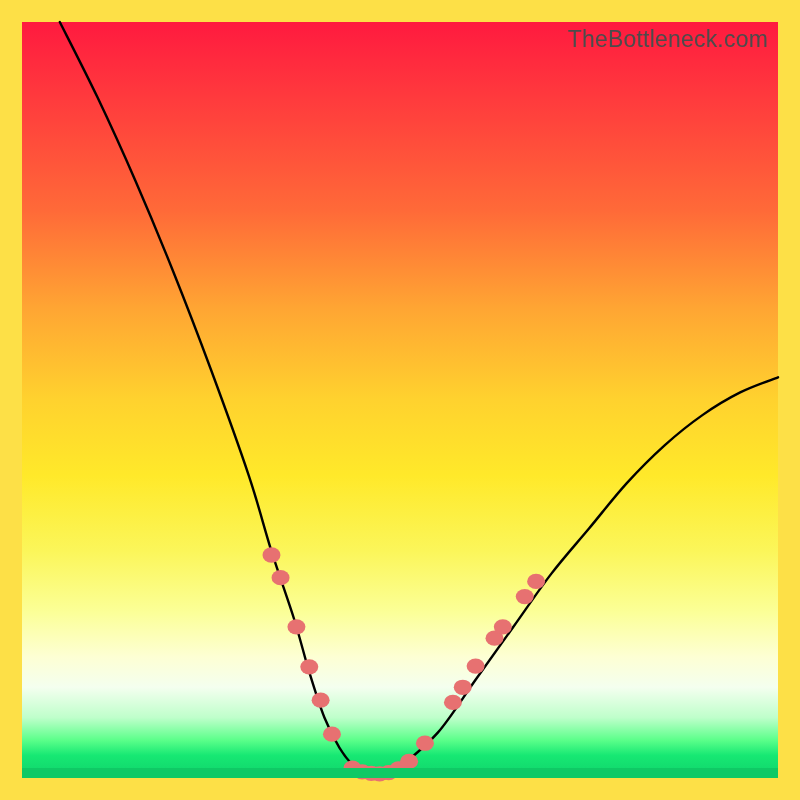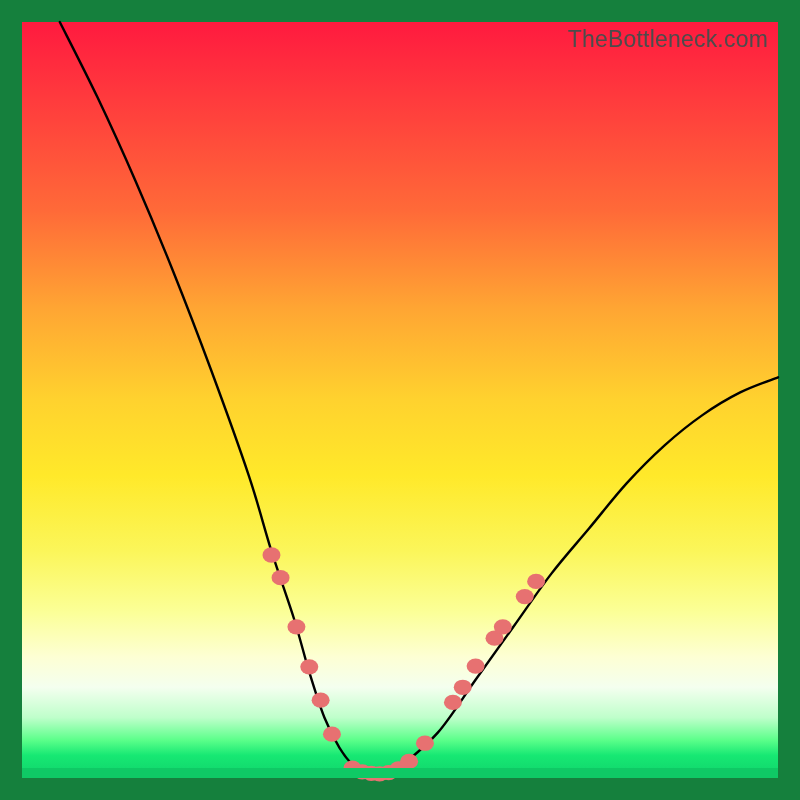--- a/index.html
+++ b/index.html
@@ -10,21 +10,21 @@
     overflow: hidden;
     background: #000;
     font-family: Arial, Helvetica, sans-serif;
   }
   .frame {
     position: absolute;
     left: 0;
     top: 0;
     width: 800px;
     height: 800px;
-    background: #15803d;
+    background: #fde047;
   }
   .plot {
     position: absolute;
     left: 22px;
     top: 22px;
     width: 756px;
     height: 756px;
     background: linear-gradient(to bottom,
       #ff1a3f 0%,
       #ff3a3d 10%,

